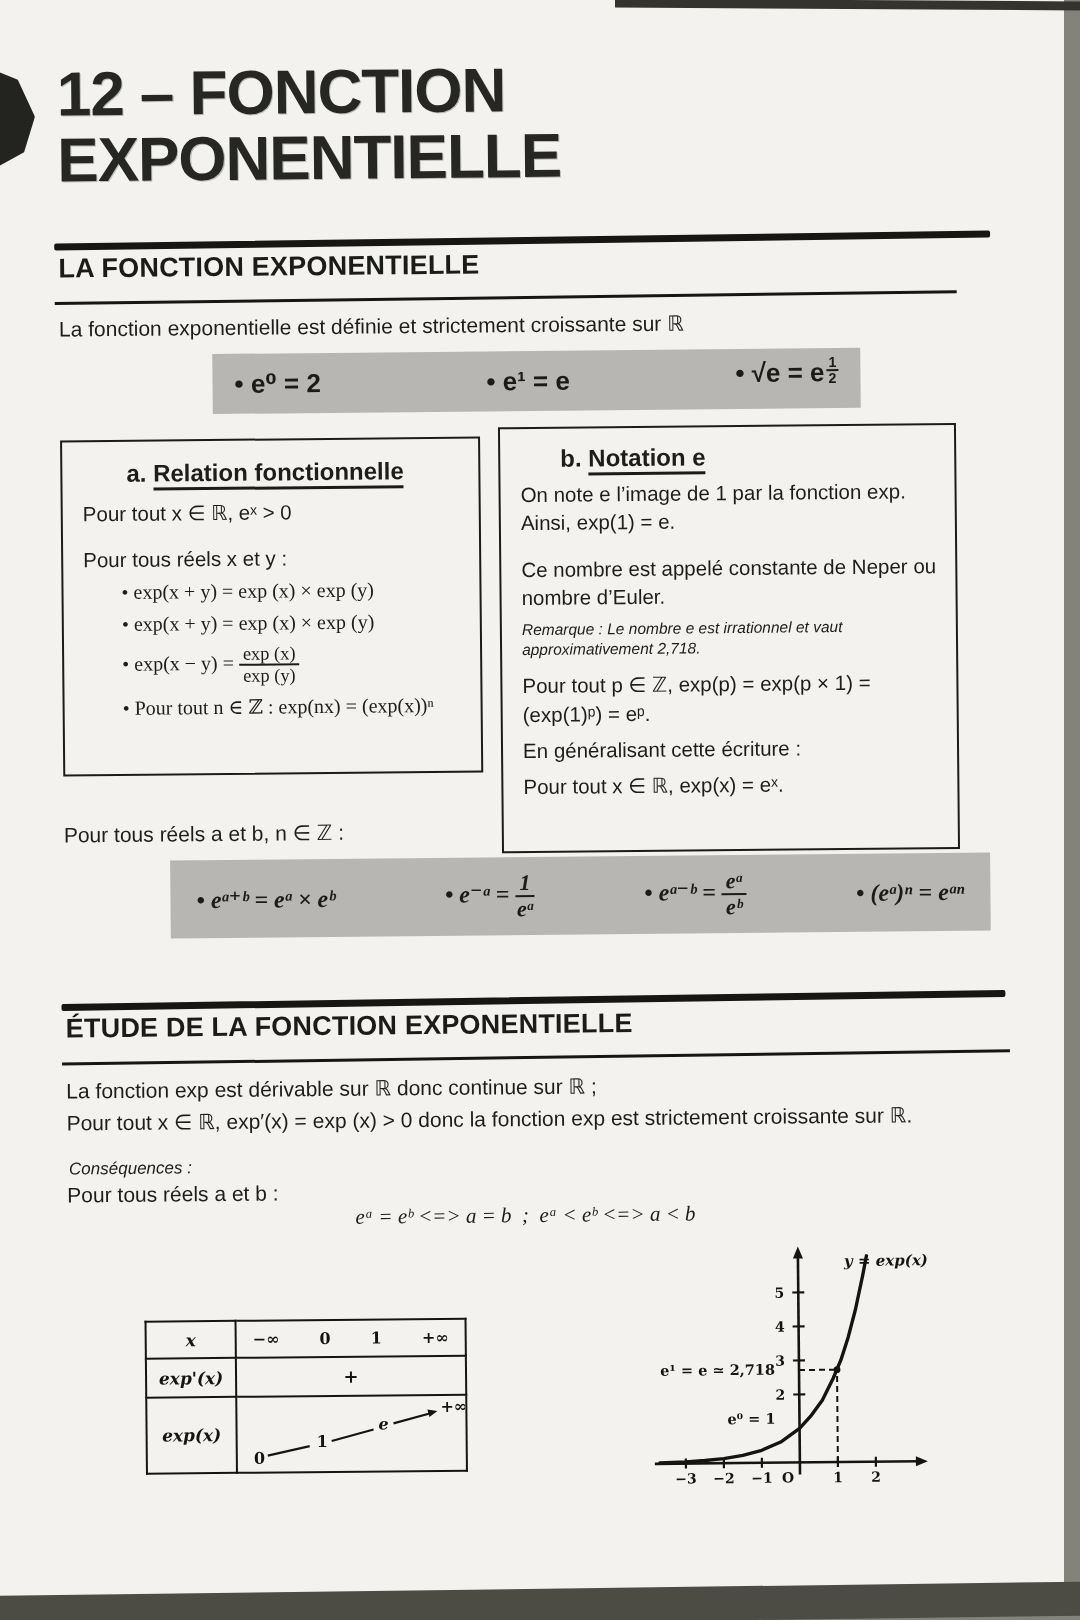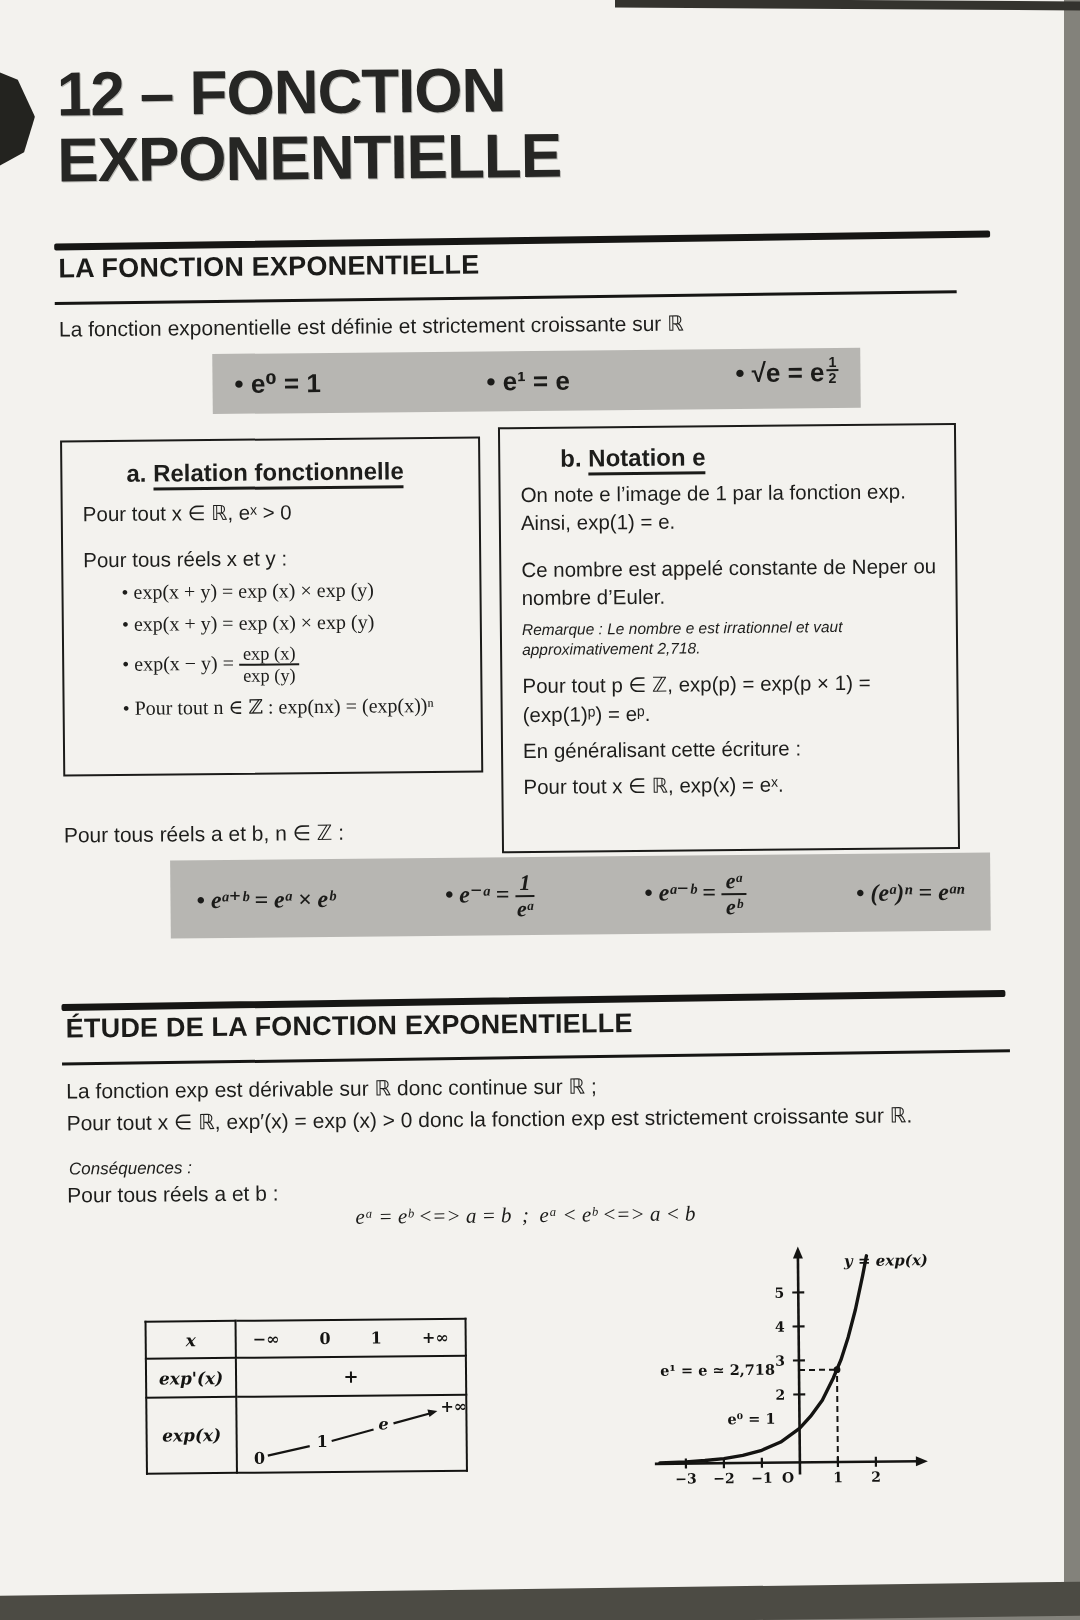--- a/index.html
+++ b/index.html
@@ -70,21 +70,21 @@
       <div>EXPONENTIELLE</div>
     </div>
 
     <div class="rule thick" style="left:58px;top:238px;width:936px;transform:rotate(-.25deg);"></div>
     <div class="h2" style="left:62px;top:250px;">LA FONCTION EXPONENTIELLE</div>
     <div class="rule thin" style="left:58px;top:297px;width:902px;transform:rotate(-.2deg);"></div>
 
     <div class="body-line" style="left:62px;top:314px;">La fonction exponentielle est définie et strictement croissante sur ℝ</div>
 
     <div class="graybar bar1">
-      <span>• e⁰ = 1</span>
+      <span>• e⁰ = 2</span>
       <span>• e¹ = e</span>
       <span><span>• √e = e</span><span class="supfrac">
             <span class="num">1</span>
             <span>2</span>
           </span></span>
     </div>
 
     <div class="box box-a">
       <div class="box-head">
         <span>a.</span>

